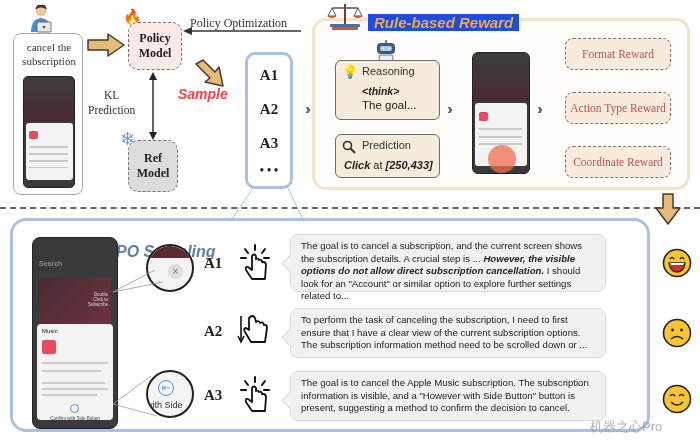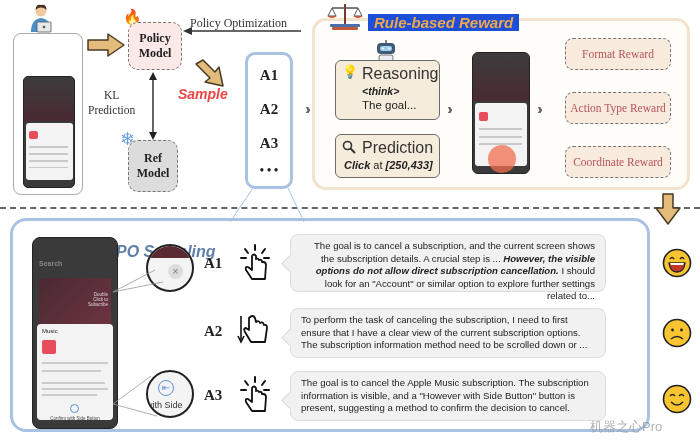--- a/index.html
+++ b/index.html
@@ -37,21 +37,21 @@
 
   
   .reward-panel { left: 312px; top: 18px; width: 378px; height: 172px; border: 3px solid #f2e4cc; border-radius: 14px; background: #fffdf9; }
   .reward-title { left: 368px; top: 14px; background: #1d4ed8; padding: 0 6px; font-size: 15px; font-weight: bold; font-style: italic; color: #efa84a; }
   .scale-icon { left: 324px; top: 2px; width: 42px; height: 30px; }
   .robot-icon { left: 374px; top: 40px; width: 24px; height: 22px; }
 
   .card { background: #f6ecdb; border: 1.5px solid #6b6b6b; border-radius: 6px; }
   .reasoning-card { left: 335px; top: 60px; width: 105px; height: 60px; }
   .prediction-card { left: 335px; top: 134px; width: 105px; height: 44px; }
-  .card .c-title { position: absolute; left: 26px; top: 4px; font-size: 16px; color: #333; }
+  .card .c-title { position: absolute; left: 26px; top: 4px; font-size: 11px; color: #333; }
   .card .c-line { position: absolute; left: 26px; font-size: 11.5px; color: #222; }
   .card .c-ic { position: absolute; left: 6px; top: 3px; font-size: 13px; color: #333; }
 
   .chev { font-size: 14px; color: #666; letter-spacing: -5px; font-weight: bold; }
 
   .reward-box { left: 565px; width: 106px; height: 32px; border: 1.5px dashed #777; border-radius: 8px; background: #f8eadc; display: flex; align-items: center; justify-content: center; font-size: 11.5px; color: #b5545b; }
 
   
   .divider { left: 0; top: 207px; width: 700px; border-top: 2px dashed #666; }
 
@@ -75,20 +75,21 @@
 <body>
 
 <svg class="abs avatar" viewBox="0 0 26 30">
   <circle cx="13" cy="7" r="5.5" fill="#f2c8a0"></circle>
   <path d="M7.5 6 Q8 0 13 1 Q18.5 0 18.5 6 Q16 3 13 3.5 Q10 3 7.5 6Z" fill="#4a3020"></path>
   <path d="M3 28 Q3 15 13 14 Q23 15 23 28Z" fill="#4a8fc8"></path>
   <rect x="9" y="18" width="14" height="10" rx="1" fill="#e8e8e8" stroke="#555" stroke-width="0.8"></rect>
   <circle cx="16" cy="23" r="1.3" fill="#555"></circle>
 </svg>
 <div class="abs user-card">
+  <div class="abs task serif">cancel the subscription</div>
   <div class="abs mini-phone" style="left:9px; top:42px; width:52px; height:112px;">
     <div class="scr-top"></div>
     <div class="sheet">
       <div class="app-ic"></div>
       <div class="line" style="top:40%"></div>
       <div class="line" style="top:52%"></div>
       <div class="line" style="top:64%"></div>
       <div class="line" style="top:76%"></div>
     </div>
   </div>
@@ -251,21 +252,21 @@
 <svg class="abs" style="left:238px; top:244px;" width="34" height="38" viewBox="0 0 34 38">
   <g stroke="#111" stroke-width="2" stroke-linecap="round">
       <line x1="17" y1="1" x2="17" y2="6"></line>
       <line x1="7" y1="5" x2="10" y2="9"></line>
       <line x1="27" y1="5" x2="24" y2="9"></line>
       <line x1="3" y1="14" x2="8" y2="14"></line>
       <line x1="26" y1="14" x2="31" y2="14"></line>
     </g>
   <path d="M14 12 L14 26 L10 23 Q7 22 8 26 L14 35 L27 35 L28 21 Q28 18 25 18 L24 18 Q24 15 21 16 Q20 14 18 15 L18 12 Q16 9 14 12Z" fill="#fff" stroke="#111" stroke-width="1.8" stroke-linejoin="round"></path>
 </svg>
-<div class="abs bubble" style="top:234px; height:58px;text-align:right;">
+<div class="abs bubble" style="top:234px; height:58px;">
   <span>The goal is to cancel a subscription, and the current screen shows the subscription details.  A crucial step is ... </span><b>However, the visible options do not allow direct subscription cancellation.</b><span> I should look for an "Account" or similar option to explore further settings related to...</span>
 </div>
 <svg class="abs emoji" style="top:248px;" viewBox="0 0 30 30">
   <circle cx="15" cy="15" r="13.5" fill="#f8c531" stroke="#222" stroke-width="1.6"></circle>
   <path d="M8 11 Q10 8 12 11" fill="none" stroke="#222" stroke-width="1.4"></path>
   <path d="M18 11 Q20 8 22 11" fill="none" stroke="#222" stroke-width="1.4"></path>
   <path d="M7 15 L23 15 Q22 24 15 24 Q8 24 7 15Z" fill="#c0392b" stroke="#222" stroke-width="1.3"></path>
   <path d="M8 15 L22 15 L21 17 L9 17Z" fill="#fff"></path>
 </svg>
 

